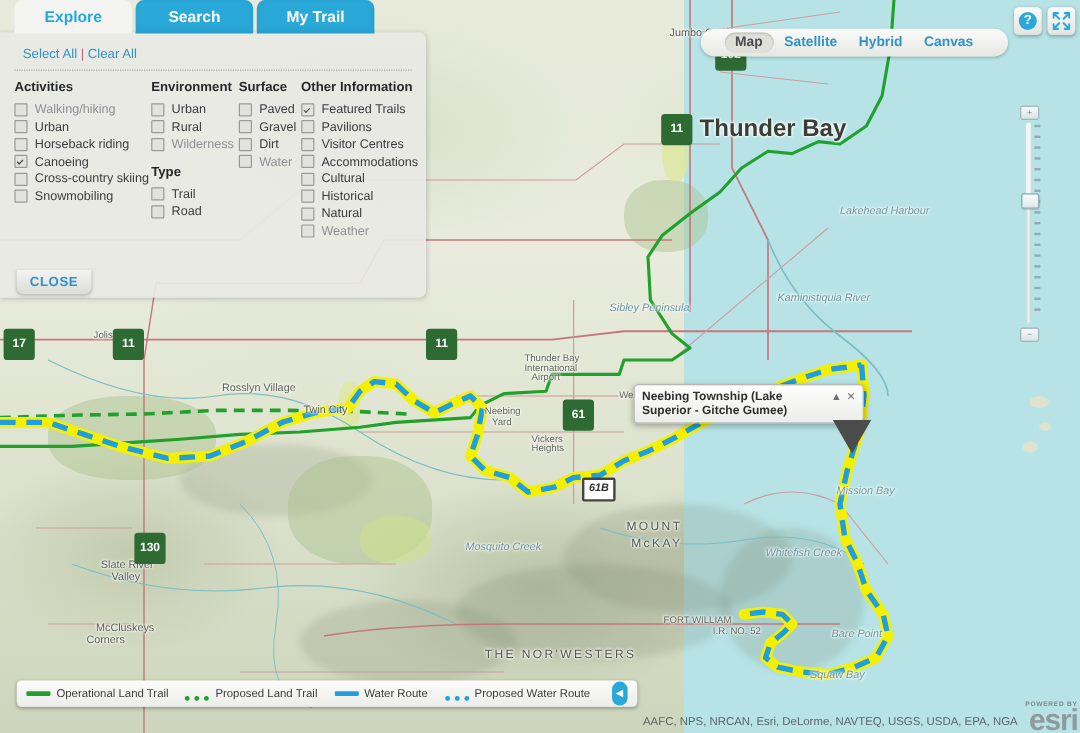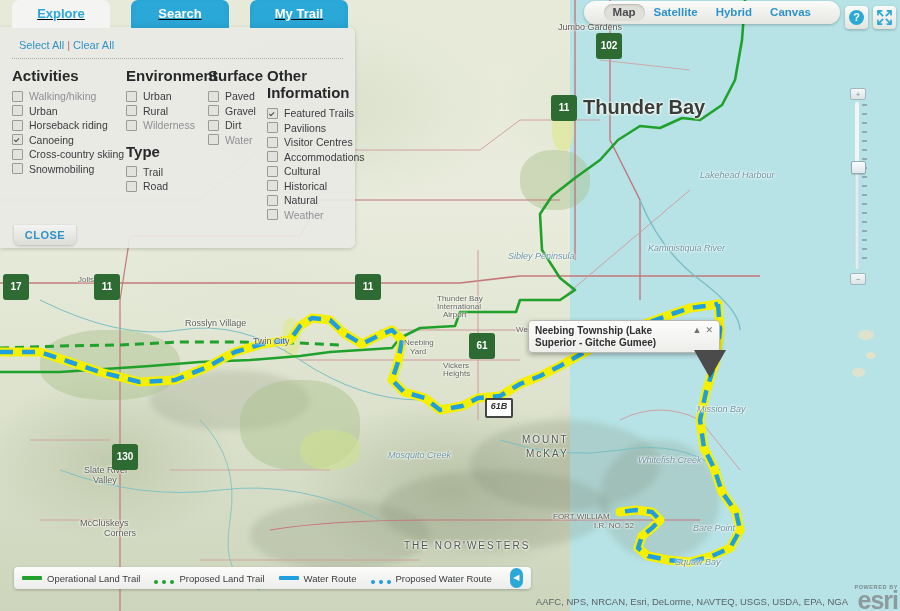--- a/index.html
+++ b/index.html
@@ -51,21 +51,21 @@
     background:#fff;color:#1f4f25;font-size:10px;font-weight:bold;line-height:15px;text-align:center;}
   .shield.crown{width:22px;height:22px;border-radius:3px;background:#2e6b33;border-color:#2e6b33;
     color:#fff;font-size:10px;line-height:21px;}
   .shield.sq{border-radius:2px;border-color:#444;color:#333;width:24px;height:16px;line-height:13px;font-size:9px;font-style:italic;}
 
   
   svg.routes{position:absolute;inset:0;width:900px;height:611px;pointer-events:none;}
 
   
   .panel-wrap{position:absolute;left:0;top:0;width:355px;}
-  .tabs{position:relative;height:28px;display:flex;gap:21px;padding-left:12px;z-index:3;text-decoration:underline;}
+  .tabs{position:relative;height:28px;display:flex;gap:3px;padding-left:12px;z-index:3;}
   .tab{
     min-width:78px;height:28px;line-height:28px;text-align:center;
     background:#2aa8d8;color:#fff;font-size:13px;font-weight:bold;
     border-radius:7px 7px 0 0;padding:0 10px;cursor:pointer;
     box-shadow:inset 0 -3px 6px rgba(0,0,0,.07);
   }
   .tab.active{background:#f4f4f2;color:#2aa8d8;box-shadow:none;}
   .panel{
     position:relative;margin-top:-1px;background:rgba(233,233,229,.92);
     border-radius:0 6px 6px 0;padding:10px 12px 16px 12px;
@@ -75,40 +75,40 @@
   .selectrow{font-size:11px;color:#2f93c9;margin:2px 0 7px 7px;}
   .selectrow a{color:#2f93c9;text-decoration:none;cursor:pointer;}
   .selectrow .sep{color:#c06a70;margin:0 3px;}
   .dotted{border-top:1px dotted #a9a9a2;margin:0 0 8px 0;}
   .cols{display:flex;}
   .col{margin-right:4px;}
   .col.activities{width:110px;}
   .col.environment{width:78px;}
   .col.surface{width:68px;}
   .col.other{width:105px;}
-  .colhead{font-size:15px;font-weight:bold;color:#26282a;margin-bottom:5px;}
+  .colhead{font-size:11px;font-weight:bold;color:#26282a;margin-bottom:5px;}
   .colhead.type{margin-top:10px;}
   .cbrow{display:flex;align-items:center;height:14.5px;cursor:pointer;}
   .cb{width:9px;height:9px;border:1px solid #9b9b96;background:#e2e2de;
     border-radius:1px;margin-right:6px;flex:none;position:relative;}
   .cb.checked::after{content:"";position:absolute;left:1px;top:3px;width:4px;height:1.5px;
     border-left:1.5px solid #4a4a48;border-bottom:1.5px solid #4a4a48;
     transform:rotate(-45deg);}
   .cblabel{font-size:10.5px;color:#3a3c3e;white-space:nowrap;}
   .cblabel.dim{color:#8e9093;}
   .closebtn{
     position:absolute;left:14px;top:225px;width:62px;height:20px;line-height:20px;
     text-align:center;background:linear-gradient(180deg,#f3f3f1,#dcdcd8);
     color:#2f93c9;font-size:11px;font-weight:bold;letter-spacing:.5px;
     border-radius:0 0 6px 6px;box-shadow:0 1px 3px rgba(0,0,0,.2);cursor:pointer;z-index:4;
   }
 
   
   .basemap{
-    position:absolute;right:60px;top:1px;height:23px;display:flex;align-items:center;
+    position:absolute;right:60px;top:24px;height:23px;display:flex;align-items:center;
     background:linear-gradient(180deg,#fbfbfa,#e6e6e2);border-radius:12px;padding:0 20px;
     box-shadow:0 1px 3px rgba(0,0,0,.25);
   }
   .bm{font-size:11.5px;font-weight:bold;color:#2f93c9;padding:0 9px;line-height:17px;cursor:pointer;border-radius:9px;}
   .bm.active{background:#e0e0db;color:#4a4c4e;box-shadow:inset 0 1px 2px rgba(0,0,0,.2);}
   .rbtn{position:absolute;top:6px;width:23px;height:23px;border-radius:4px;
     background:linear-gradient(180deg,#fbfbfa,#e4e4e0);box-shadow:0 1px 3px rgba(0,0,0,.25);
     cursor:pointer;display:flex;align-items:center;justify-content:center;}
   .rbtn.help{right:32px;}
   .rbtn.expand{right:4px;}
@@ -264,21 +264,21 @@
         <div class="maplabel area" style="left: 522px; top: 434px;">MOUNT</div>
         <div class="maplabel area" style="left: 526px; top: 448px;">McKAY</div>
         <div class="maplabel area" style="left: 404px; top: 540px;">THE NOR'WESTERS</div>
         <div class="maplabel small" style="left: 553px; top: 512px;">FORT WILLIAM</div>
         <div class="maplabel small" style="left: 562px; top: 521px; margin-left: 32px;">I.R. NO. 52</div>
         <div class="maplabel water" style="left: 638px; top: 455px;">Whitefish Creek</div>
         <div class="maplabel water" style="left: 388px; top: 450px;">Mosquito Creek</div>
         <div class="maplabel place" style="left: 84px; top: 465px;">Slate River</div>
         <div class="maplabel place" style="left: 93px; top: 475px;">Valley</div>
         <div class="maplabel place" style="left: 80px; top: 518px;">McCluskeys</div>
-        <div class="maplabel place" style="left: 104px; top: 528px;">Corners</div>
+        <div class="maplabel place" style="left: 72px; top: 528px;">Corners</div>
         <div class="maplabel water" style="left: 697px; top: 404px;">Mission Bay</div>
         <div class="maplabel water" style="left: 675px; top: 557px;">Squaw Bay</div>
         <div class="maplabel water" style="left: 693px; top: 523px;">Bare Point</div>
       </div>
     <div id="shields-layer">
         <div class="shield crown" style="left: 596px; top: 33px;">102</div>
         <div class="shield crown" style="left: 551px; top: 95px;">11</div>
         <div class="shield crown" style="left: 3px; top: 274px;">17</div>
         <div class="shield crown" style="left: 94px; top: 274px;">11</div>
         <div class="shield crown" style="left: 355px; top: 274px;">11</div>

